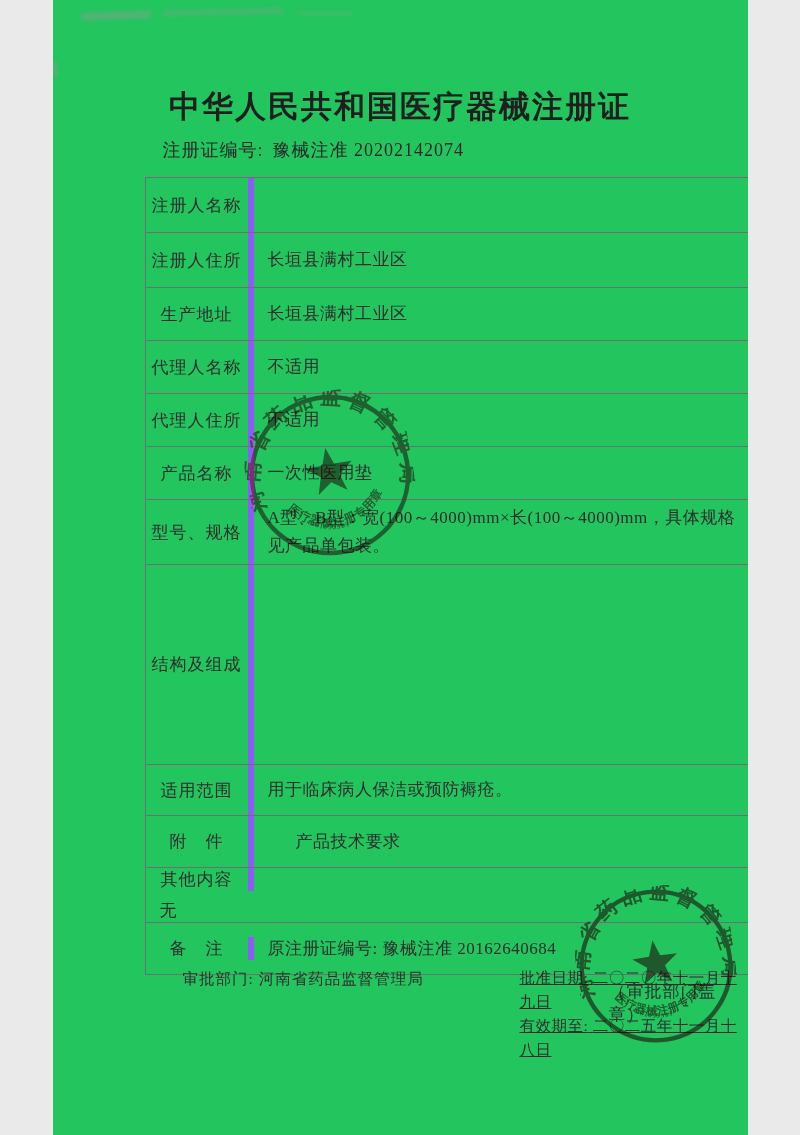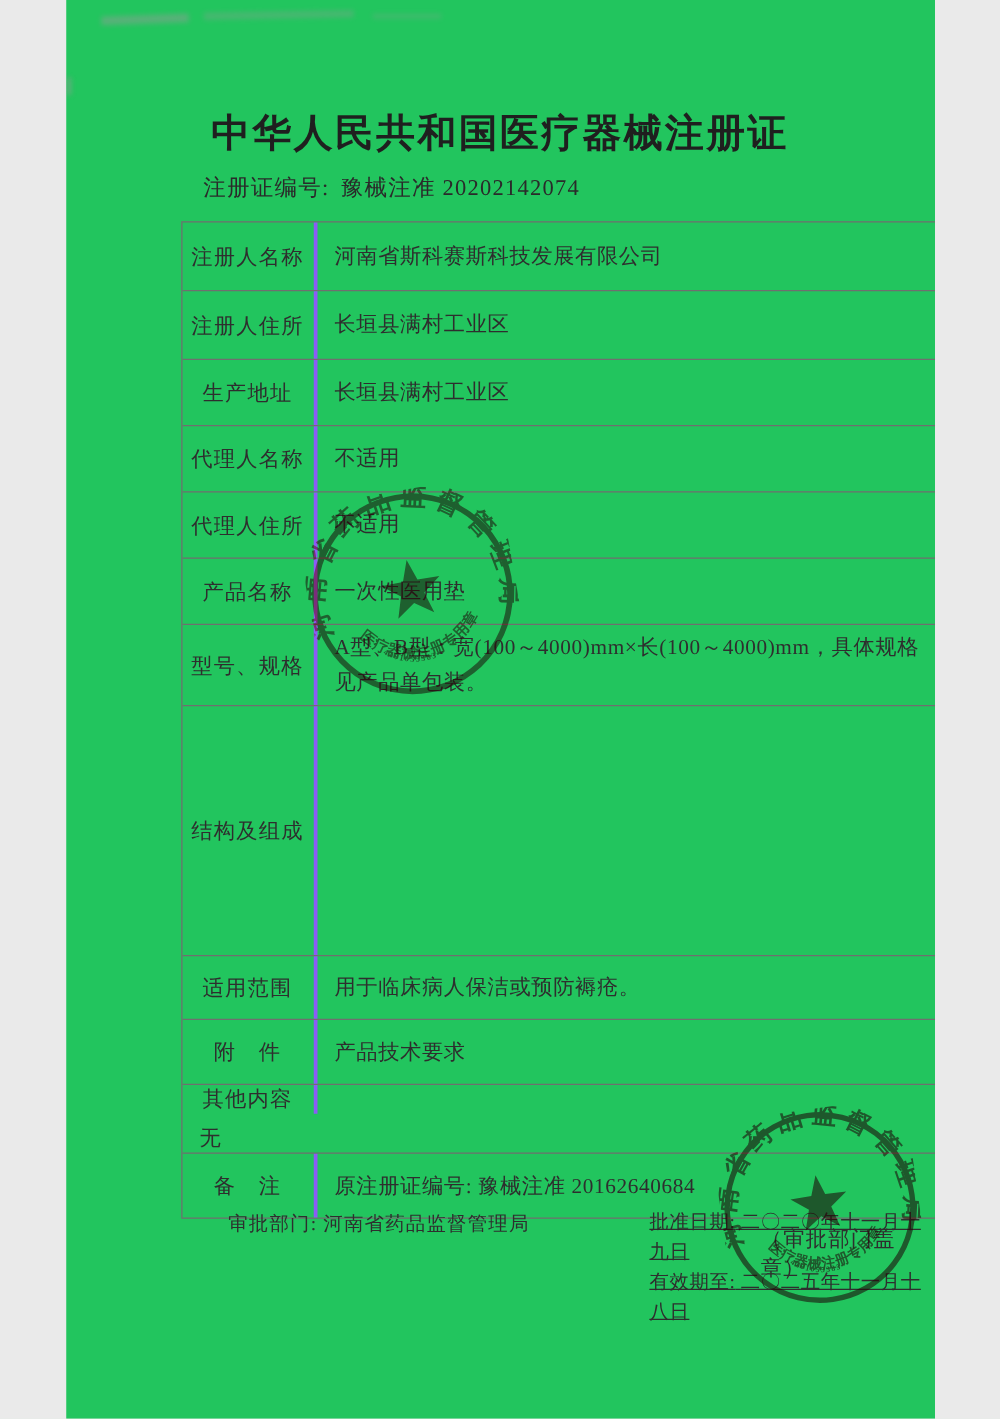--- a/index.html
+++ b/index.html
@@ -18,35 +18,35 @@
     position:absolute;top:138px;left:110px;
     font-size:18px;letter-spacing:1px;color:#2a2a2a;
   }
   .cert-line .num{margin-left:9px;}
   .info-table{
     position:absolute;left:92px;top:177px;width:618px;
     border:1px solid #6f6f6f;box-sizing:border-box;
     display:flex;flex-direction:column;background:transparent;
   }
   .row{display:flex;border-bottom:1px solid #6f6f6f;}
-  .row:last-child{border-bottom:none;}
+  .row:last-child{border-bottom:none;align-items:center;}
   .cell-label{
-    width:108px;min-width:108px;border-right:3px solid #8b5cf6;
+    width:108px;min-width:108px;border-right:6px solid #8b5cf6;
     display:flex;align-items:center;justify-content:center;
     font-size:17px;letter-spacing:1px;text-align:center;padding:0 4px;
     box-sizing:border-box;
   }
   .cell-value{
     flex:1;display:flex;align-items:center;
     font-size:17px;letter-spacing:0.5px;line-height:1.62;
     padding:6px 18px 6px 14px;box-sizing:border-box;
   }
   .r0,.r1{height:54px;} .r2,.r3,.r4,.r5{height:52px;}
   .r6{height:64px;} .r7{height:199px;} .r8{height:50px;}
-  .r9{height:51px;} .r10{height:54px;flex-direction:column;} .r11{height:51px;}
+  .r9{height:51px;gap:28px;} .r10{height:54px;flex-direction:column;} .r11{height:51px;}
   .footer-left{
     position:absolute;left:130px;top:969px;font-size:15.5px;letter-spacing:1px;
   }
   .footer-right{
     position:absolute;left:467px;top:966px;font-size:15.5px;
     letter-spacing:0.5px;line-height:24px;text-decoration:underline;
   }
   .seal-note{
     position:absolute;left:556px;top:980px;font-size:17px;letter-spacing:1px;
   }
@@ -81,21 +81,20 @@
 
   <div class="title">中华人民共和国医疗器械注册证</div>
 
   <div class="cert-line">
     <span>注册证编号:</span><span class="num">豫械注准 20202142074</span>
   </div>
 
   <div class="info-table">
     <div class="row r0">
       <div class="cell-label">注册人名称</div>
-      <div class="cell-value">河南省斯科赛斯科技发展有限公司</div>
     </div>
     <div class="row r1">
       <div class="cell-label">注册人住所</div>
       <div class="cell-value">长垣县满村工业区</div>
     </div>
     <div class="row r2">
       <div class="cell-label">生产地址</div>
       <div class="cell-value">长垣县满村工业区</div>
     </div>
     <div class="row r3">

